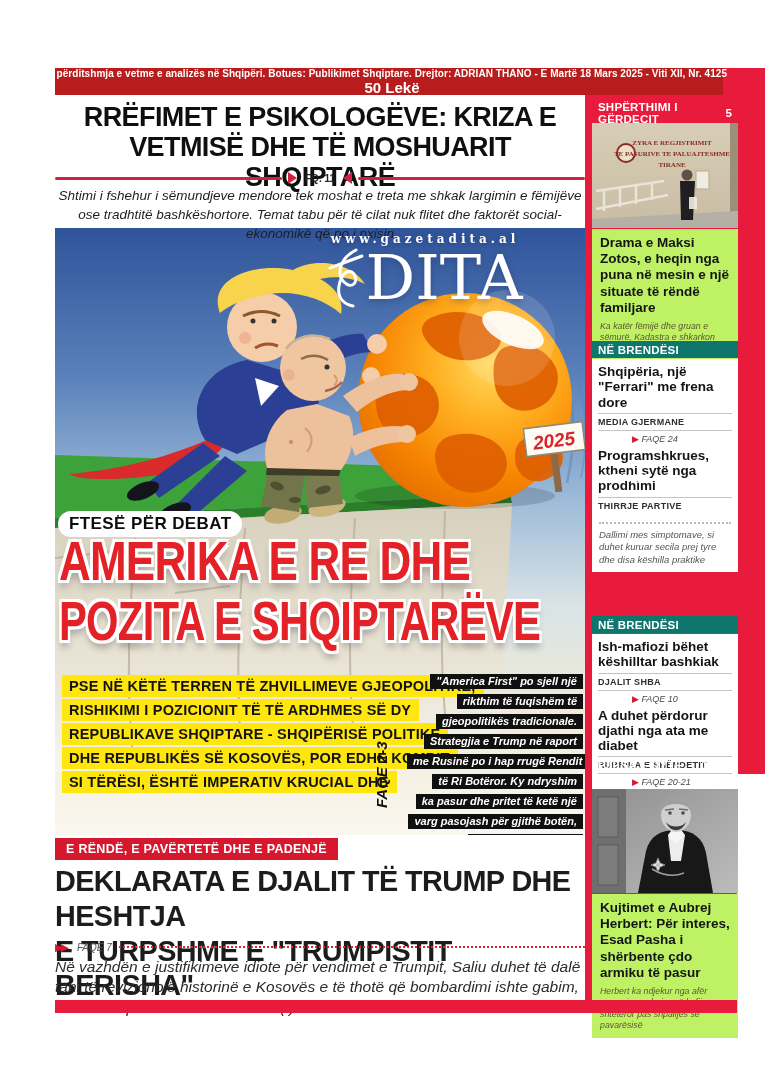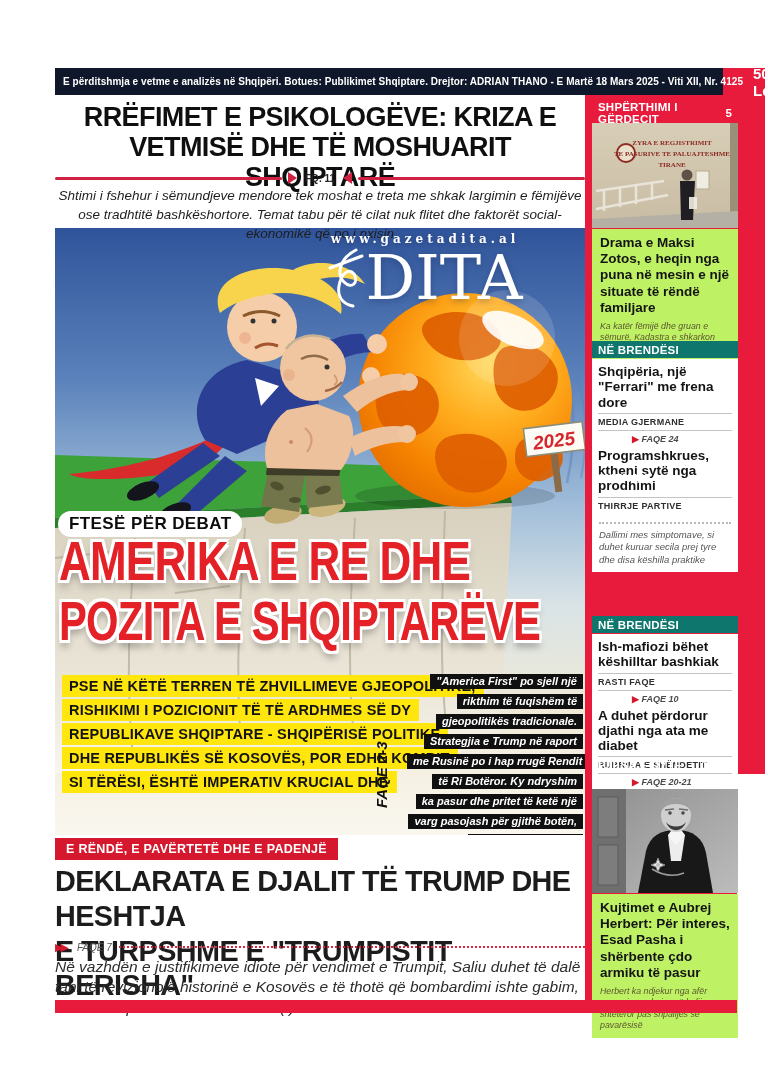--- a/index.html
+++ b/index.html
@@ -4,23 +4,23 @@
 <style>
   html,body{margin:0;padding:0;background:#ffffff;}
   .page{position:relative;width:768px;height:1086px;background:#fff;overflow:hidden;
         font-family:"Liberation Sans",sans-serif;}
   .abs{position:absolute;}
 
   
   .red-panel-a{left:585px;top:68px;width:180px;height:706px;background:#e81b3c;}
   .red-panel-b{left:585px;top:772px;width:152px;height:241px;background:#e81b3c;}
   .red-bar{left:55px;top:1000px;width:682px;height:13px;background:#e81b3c;z-index:3;}
-  .masthead{left:55px;top:68px;width:668px;height:27px;background:#0f172a;color:#fff;
+  .masthead{left:55px;top:68px;width:668px;height:27px;background:#b91c1c;color:#fff;
             display:flex;align-items:center;justify-content:space-between;padding:0 12px 0 8px;
-            box-sizing:border-box;z-index:5;}
+            box-sizing:border-box;z-index:5;flex-direction:column;}
   .masthead .info{font-size:10px;font-weight:bold;letter-spacing:.05px;white-space:nowrap;}
   .masthead .price{font-size:15px;font-weight:bold;margin-left:10px;}
 
   
   .tophead{left:55px;top:102px;width:530px;text-align:center;font-size:27px;line-height:1.12;
            font-weight:800;color:#0f0f0f;letter-spacing:-.6px;z-index:2;}
   .divider{left:55px;top:172px;width:530px;display:flex;align-items:center;gap:6px;z-index:2;}
   .dline{flex:1;height:3px;background:#cf2240;border-radius:2px;}
   .tri-r{width:0;height:0;border-top:6px solid transparent;border-bottom:6px solid transparent;border-left:9px solid #cf2240;}
   .tri-l{width:0;height:0;border-top:6px solid transparent;border-bottom:6px solid transparent;border-right:9px solid #cf2240;}
@@ -69,21 +69,21 @@
 
   
   .s-head{left:592px;width:146px;height:17px;color:#fff;font-weight:800;font-size:11.5px;
           display:flex;justify-content:space-between;align-items:center;letter-spacing:.2px;
           padding:0 6px;box-sizing:border-box;z-index:2;}
   .s-head.black{background:#0f766e;}
   .s-card{left:592px;width:146px;background:#fff;box-sizing:border-box;padding:5px 6px 4px 6px;z-index:2;}
   .s-h{font-size:13.5px;line-height:1.13;font-weight:800;color:#141414;margin:0 0 3px 0;}
   .s-kicker{font-size:9px;font-weight:bold;color:#2e2e2e;letter-spacing:.3px;
             border-top:1px solid #c4c4c4;border-bottom:1px solid #c4c4c4;padding:3px 0;margin:2px 0;}
-  .s-faqe{margin:3px 0 4px 34px;font-size:9px;font-style:italic;font-weight:bold;color:#4a4a4a;}
+  .s-faqe{margin:3px 0 4px 34px;font-size:9px;font-style:italic;font-weight:normal;color:#4a4a4a;}
   .s-faqe .arr{color:#d6182e;font-style:normal;font-size:9px;}
   .dotted{border-top:2px dotted #b9b9b9;margin:6px 0 5px 0;}
   .s-note{font-size:9.5px;font-style:italic;color:#555;line-height:1.3;}
   .y-card{left:592px;width:146px;background:#bef264;box-sizing:border-box;padding:6px 8px;z-index:2;}
   .y-h{font-size:13.5px;line-height:1.2;font-weight:800;color:#141414;}
   .y-note{margin-top:5px;font-size:8.8px;font-style:italic;color:#5c5630;line-height:1.3;}
   .s-photo{left:592px;width:146px;z-index:2;line-height:0;}
 </style>
 </head>
 <body>
@@ -325,21 +325,21 @@
   <div class="abs s-card" style="top:509px;padding:7px 7px 6px 7px;">
     <div class="dotted"></div>
     <div class="s-note">Dallimi mes simptomave, si duhet kuruar secila prej tyre dhe disa këshilla praktike</div>
   </div>
 
   <div class="abs s-head black" style="top:616px;">
     <span>NË BRENDËSI</span>
   </div>
   <div class="abs s-card" style="top:634px;">
     <div class="s-h">Ish-mafiozi bëhet këshilltar bashkiak</div>
-    <div class="s-kicker">RASTI FAQE</div>
+    <div class="s-kicker">DJALIT SHBA</div>
     <div class="s-faqe"><span class="arr">▶</span> <span>FAQE 10</span></div>
     <div class="s-h">A duhet përdorur djathi nga ata me diabet</div>
     <div class="s-kicker">RUBRIKA E SHËNDETIT</div>
     <div class="s-faqe" style="margin-bottom:1px;"><span class="arr">▶</span> <span>FAQE 20-21</span></div>
   </div>
 
   <div class="abs s-head" style="top:756px;align-items:center;">
     <span>PJESA E DYTË</span>
     <span>16-17</span>
   </div>

